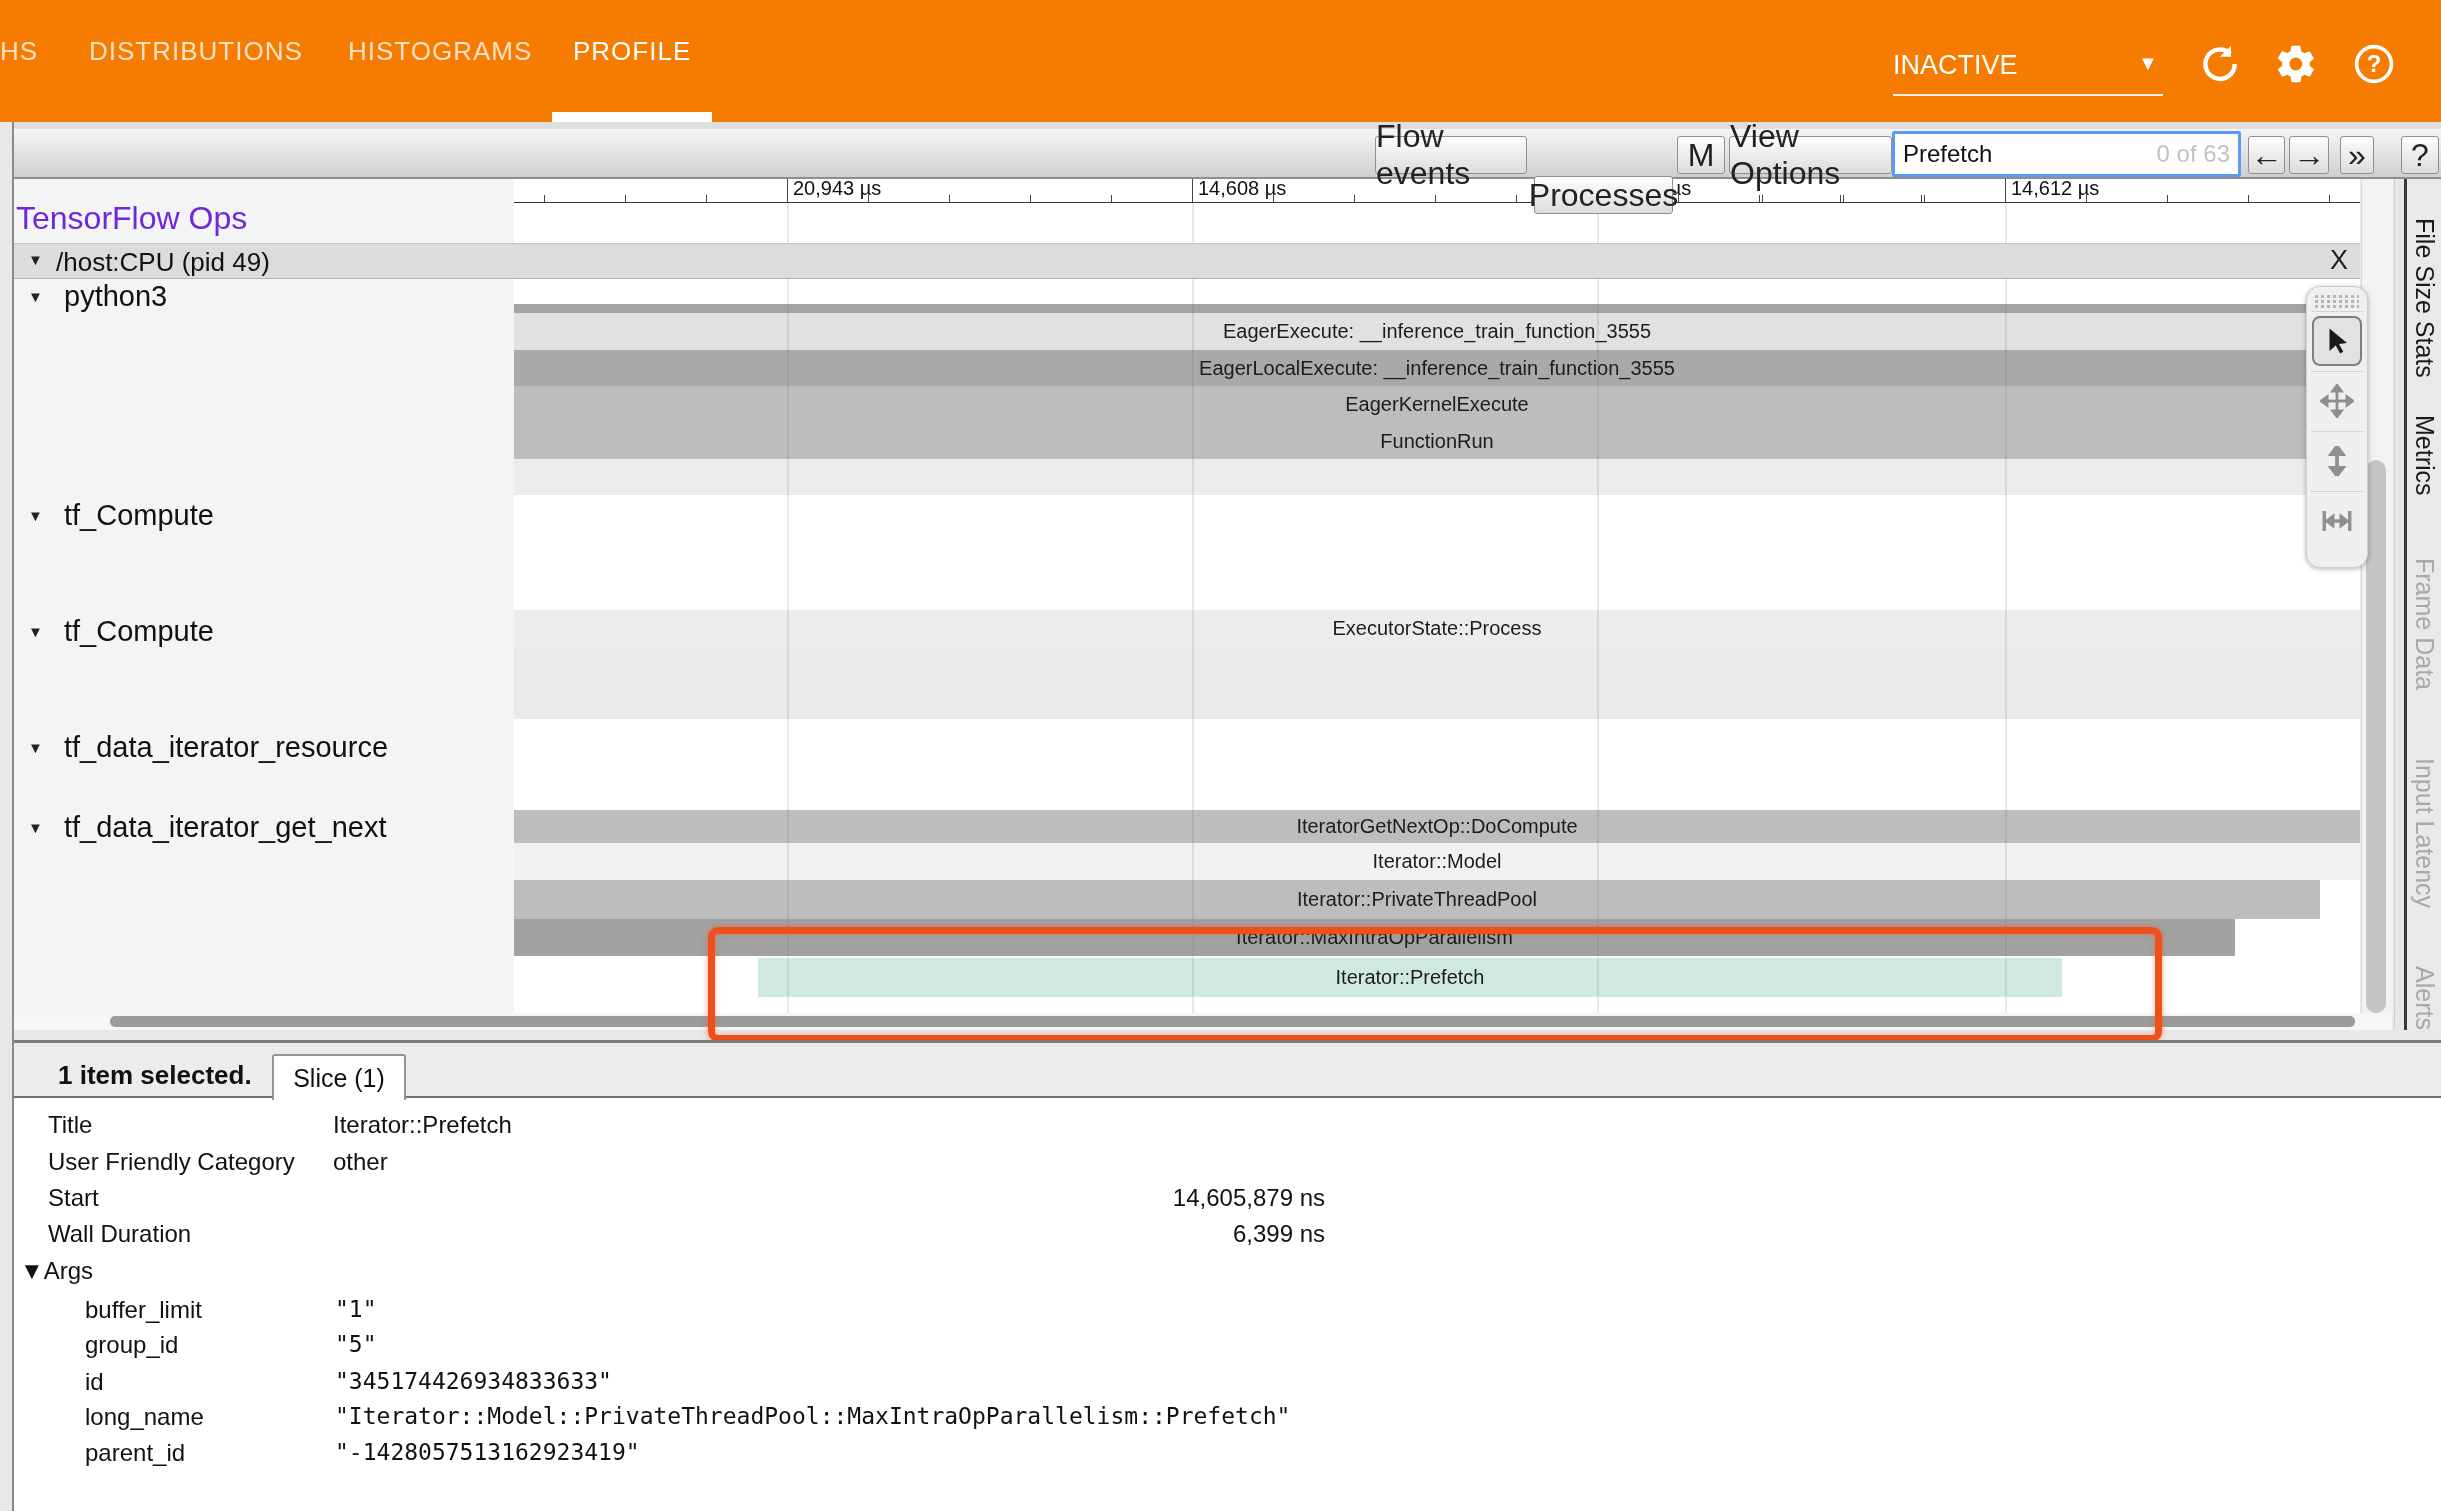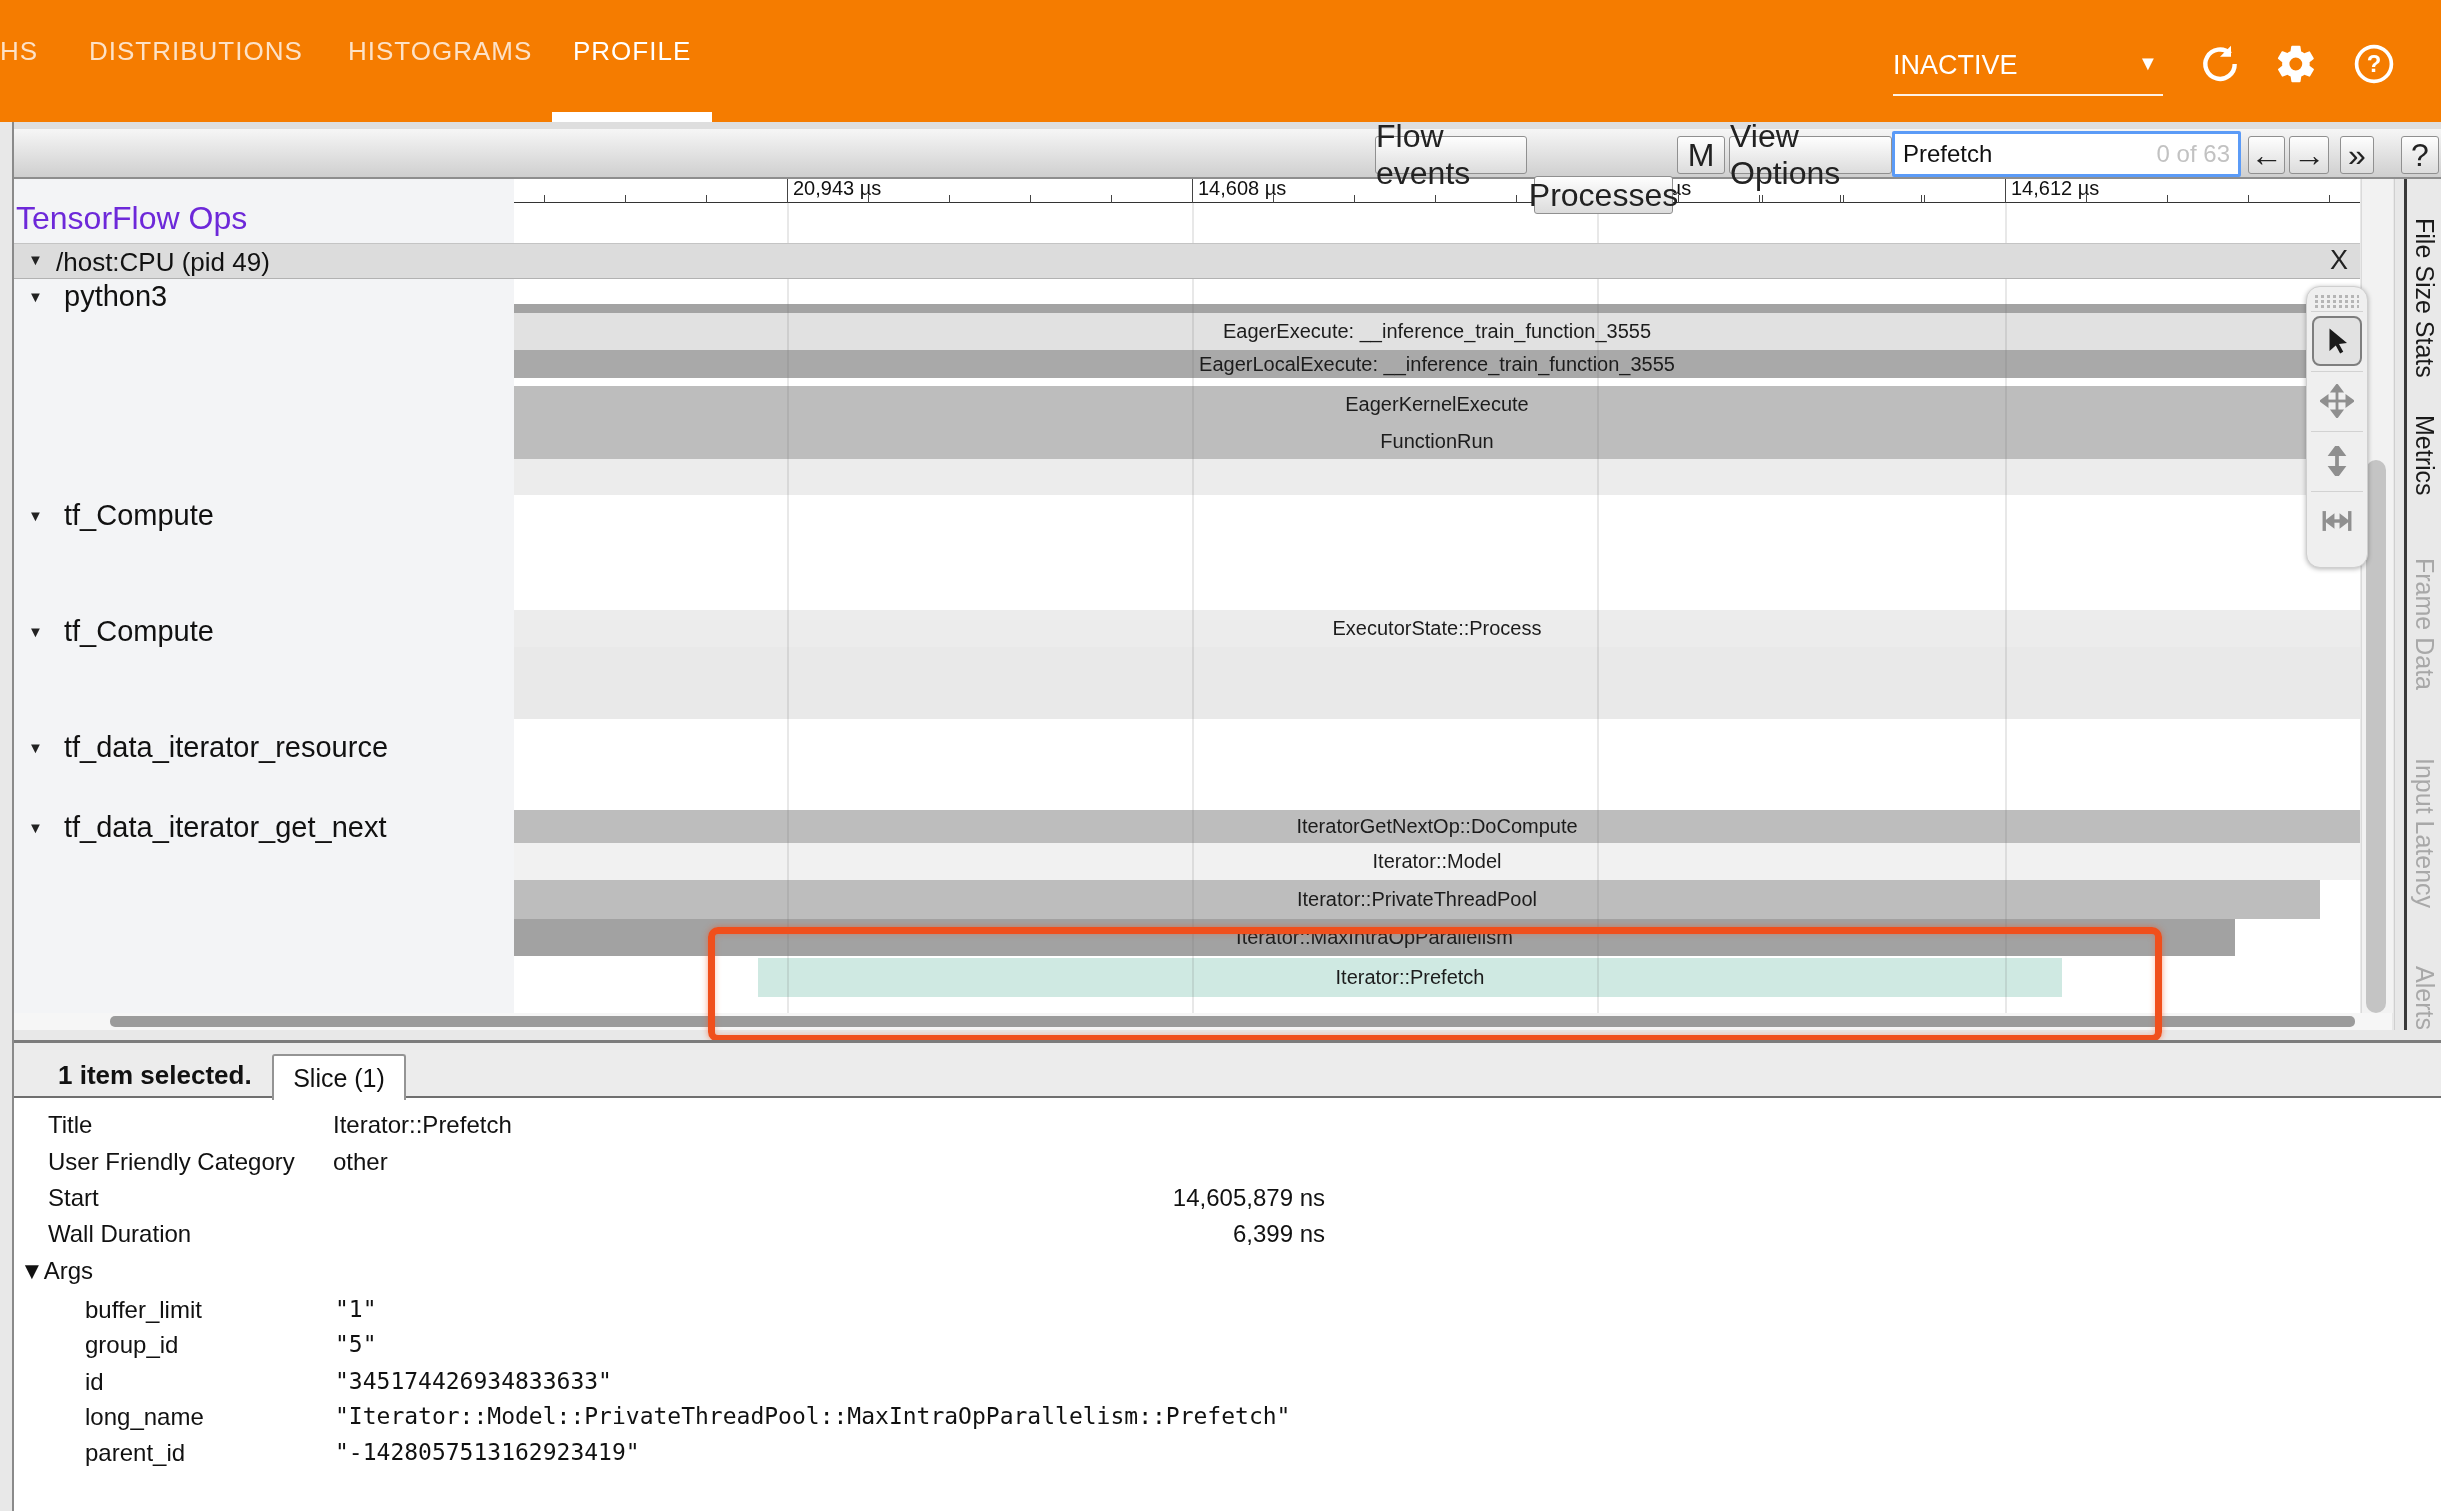--- a/index.html
+++ b/index.html
@@ -195,21 +195,21 @@
     <div class="section-caret" style="left: 28px; top: 623px;">▼</div>
     <div class="section-label" style="left: 64px; top: 615px;">tf_Compute</div>
     <div class="section-caret" style="left: 28px; top: 739px;">▼</div>
     <div class="section-label" style="left: 64px; top: 731px;">tf_data_iterator_resource</div>
     <div class="section-caret" style="left: 28px; top: 819px;">▼</div>
     <div class="section-label" style="left: 64px; top: 811px;">tf_data_iterator_get_next</div>
   </div>
 <div id="rows-host">
     <div class="trow" style="left: 514px; top: 277px; width: 1846px; height: 36px; background: #a3a3a3; margin-top: 27px;">TraceContext</div>
     <div class="trow" style="left: 514px; top: 313px; width: 1846px; height: 37px; background: rgb(225, 225, 225);">EagerExecute: __inference_train_function_3555</div>
-    <div class="trow" style="left: 514px; top: 350px; width: 1846px; height: 28px; background: rgb(169, 169, 169);">EagerLocalExecute: __inference_train_function_3555</div>
+    <div class="trow" style="left: 514px; top: 350px; width: 1846px; height: 36px; background: rgb(169, 169, 169);">EagerLocalExecute: __inference_train_function_3555</div>
     <div class="trow" style="left: 514px; top: 386px; width: 1846px; height: 37px; background: rgb(189, 189, 189);">EagerKernelExecute</div>
     <div class="trow" style="left: 514px; top: 423px; width: 1846px; height: 36px; background: rgb(189, 189, 189);">FunctionRun</div>
     <div class="trow" style="left: 514px; top: 459px; width: 1846px; height: 36px; background: rgb(236, 236, 236);"></div>
     <div class="trow" style="left: 514px; top: 610px; width: 1846px; height: 37px; background: rgb(236, 236, 236);">ExecutorState::Process</div>
     <div class="trow" style="left: 514px; top: 647px; width: 1846px; height: 72px; background: rgb(233, 233, 233);"></div>
     <div class="trow" style="left: 514px; top: 810px; width: 1846px; height: 33px; background: rgb(189, 189, 189);">IteratorGetNextOp::DoCompute</div>
     <div class="trow" style="left: 514px; top: 843px; width: 1846px; height: 37px; background: rgb(241, 241, 241);">Iterator::Model</div>
     <div class="trow" style="left: 514px; top: 880px; width: 1806px; height: 39px; background: rgb(189, 189, 189);">Iterator::PrivateThreadPool</div>
     <div class="trow" style="left: 514px; top: 919px; width: 1721px; height: 37px; background: rgb(162, 162, 162);">Iterator::MaxIntraOpParallelism</div>
     <div class="trow" style="left: 758px; top: 958px; width: 1304px; height: 39px; background: rgb(207, 233, 226);">Iterator::Prefetch</div>

